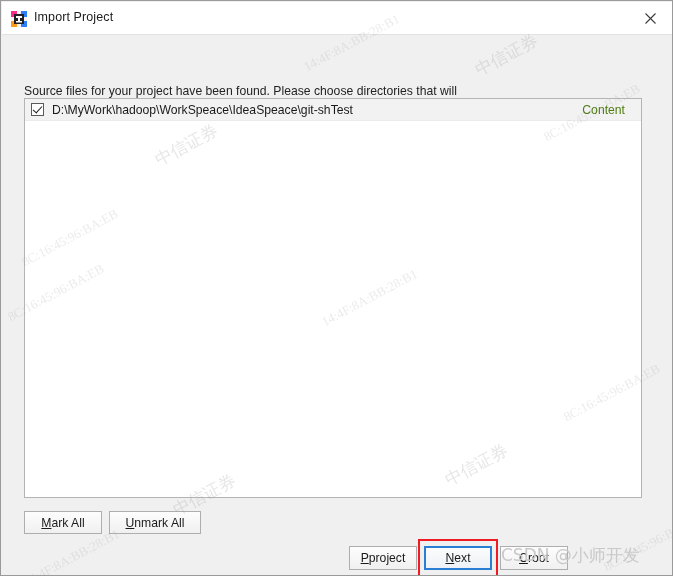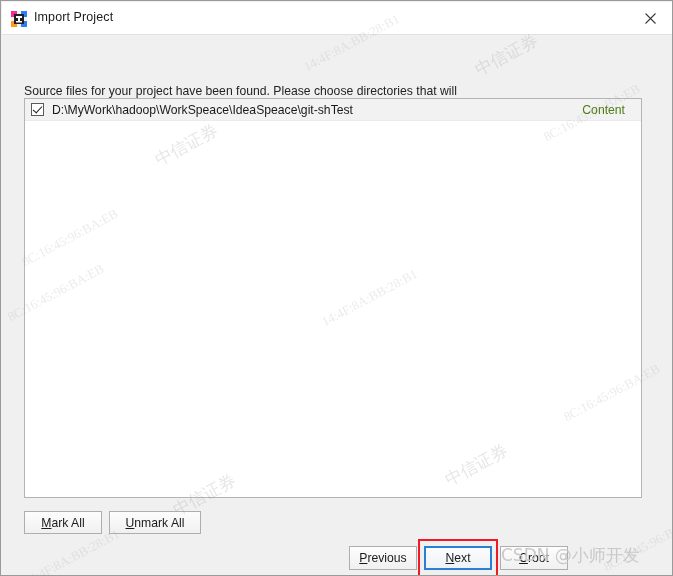--- a/index.html
+++ b/index.html
@@ -224,21 +224,21 @@
       <span>ark All</span>
     </button>
 
   <button class="btn" id="unmark-all-button">
       <span class="acc">U</span>
       <span>nmark All</span>
     </button>
 
   <button class="btn" id="previous-button">
       <span class="acc">P</span>
-      <span>revious</span>
+      <span>project</span>
     </button>
 
   <button class="btn" id="next-button">
       <span class="acc">N</span>
       <span>ext</span>
     </button>
 
   <button class="btn" id="cancel-button">
       <span class="acc">C</span>
       <span>root</span>

